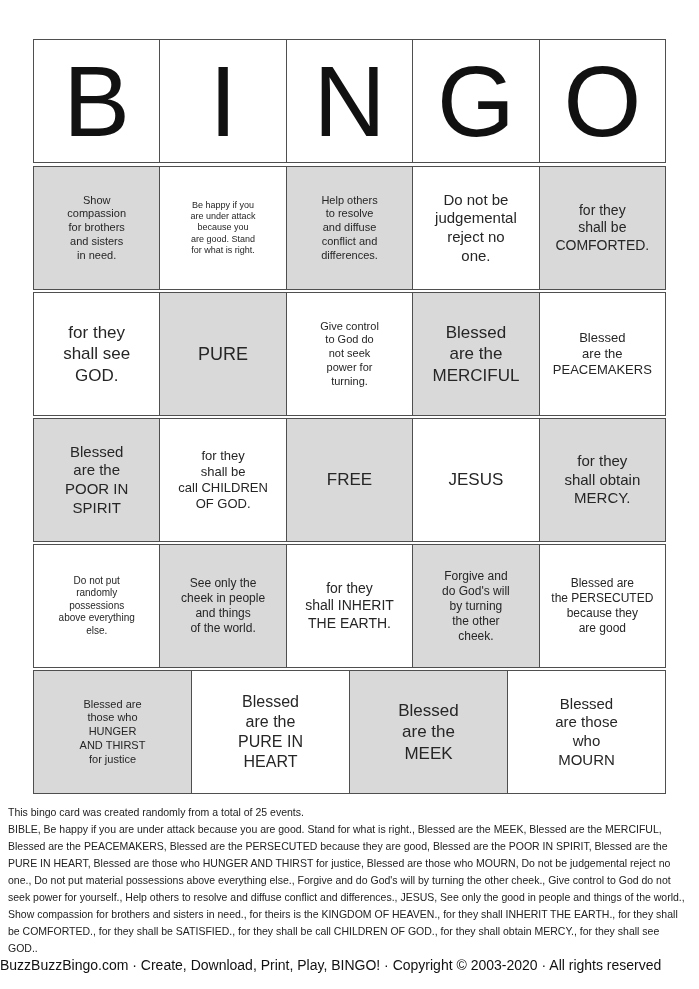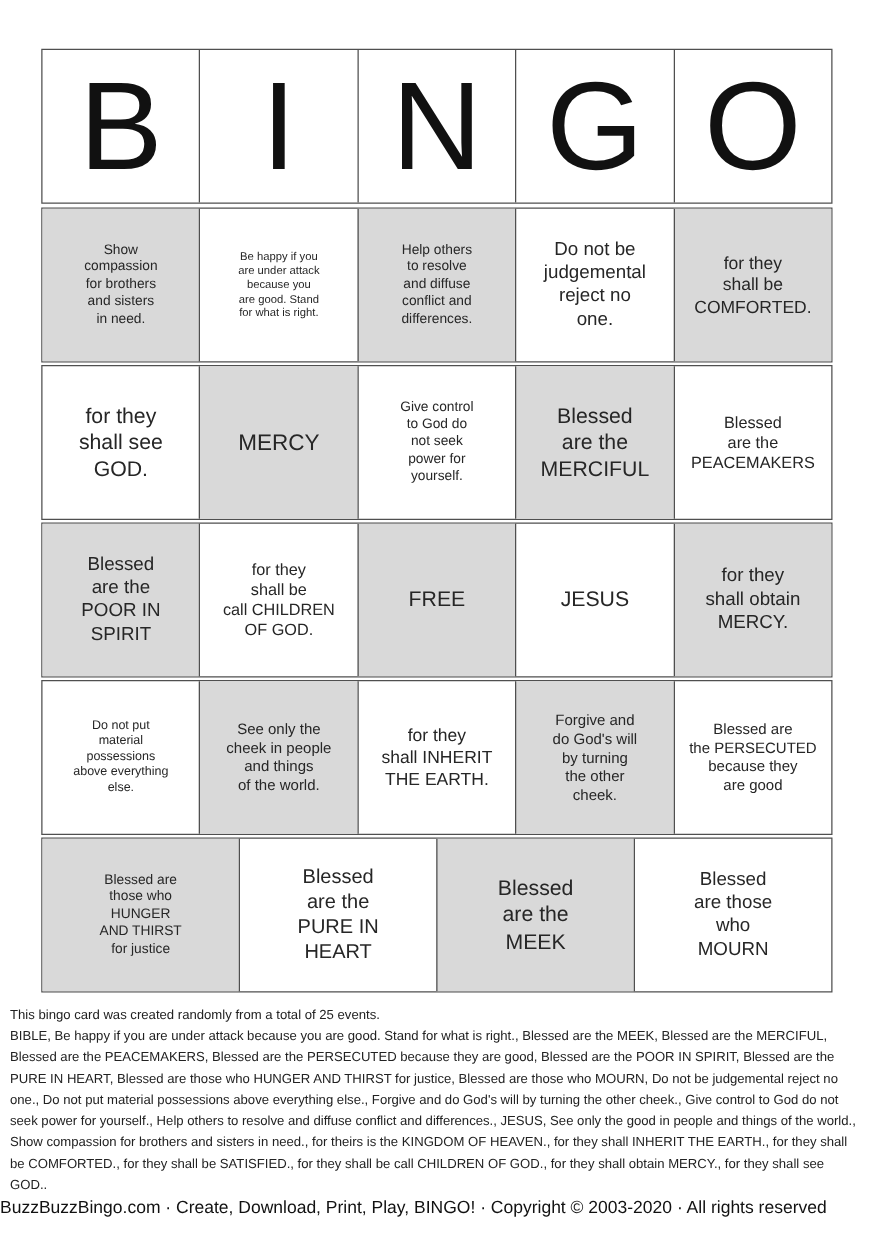--- a/index.html
+++ b/index.html
@@ -81,26 +81,26 @@
 one.</div>
     <div class="cell s14">for they
 shall be
 COMFORTED.</div>
   </div>
 
   <div class="row even">
     <div class="cell s17">for they
 shall see
 GOD.</div>
-    <div class="cell s18">MERCY</div>
+    <div class="cell s18">PURE</div>
     <div class="cell s11">Give control
 to God  do
 not seek
 power for
-yourself.</div>
+turning.</div>
     <div class="cell s17">Blessed
 are the
 MERCIFUL</div>
     <div class="cell s13">Blessed
 are the
 PEACEMAKERS</div>
   </div>
 
   <div class="row odd">
     <div class="cell s15">Blessed
@@ -113,21 +113,21 @@
 OF GOD.</div>
     <div class="cell s17">FREE</div>
     <div class="cell s17">JESUS</div>
     <div class="cell s15">for they
 shall obtain
 MERCY.</div>
   </div>
 
   <div class="row even">
     <div class="cell s10">Do not put
-material
+randomly
 possessions
 above everything
 else.</div>
     <div class="cell s12">See only the
 cheek in people
 and things
 of the world.</div>
     <div class="cell s14">for they
 shall INHERIT
 THE EARTH.</div>

